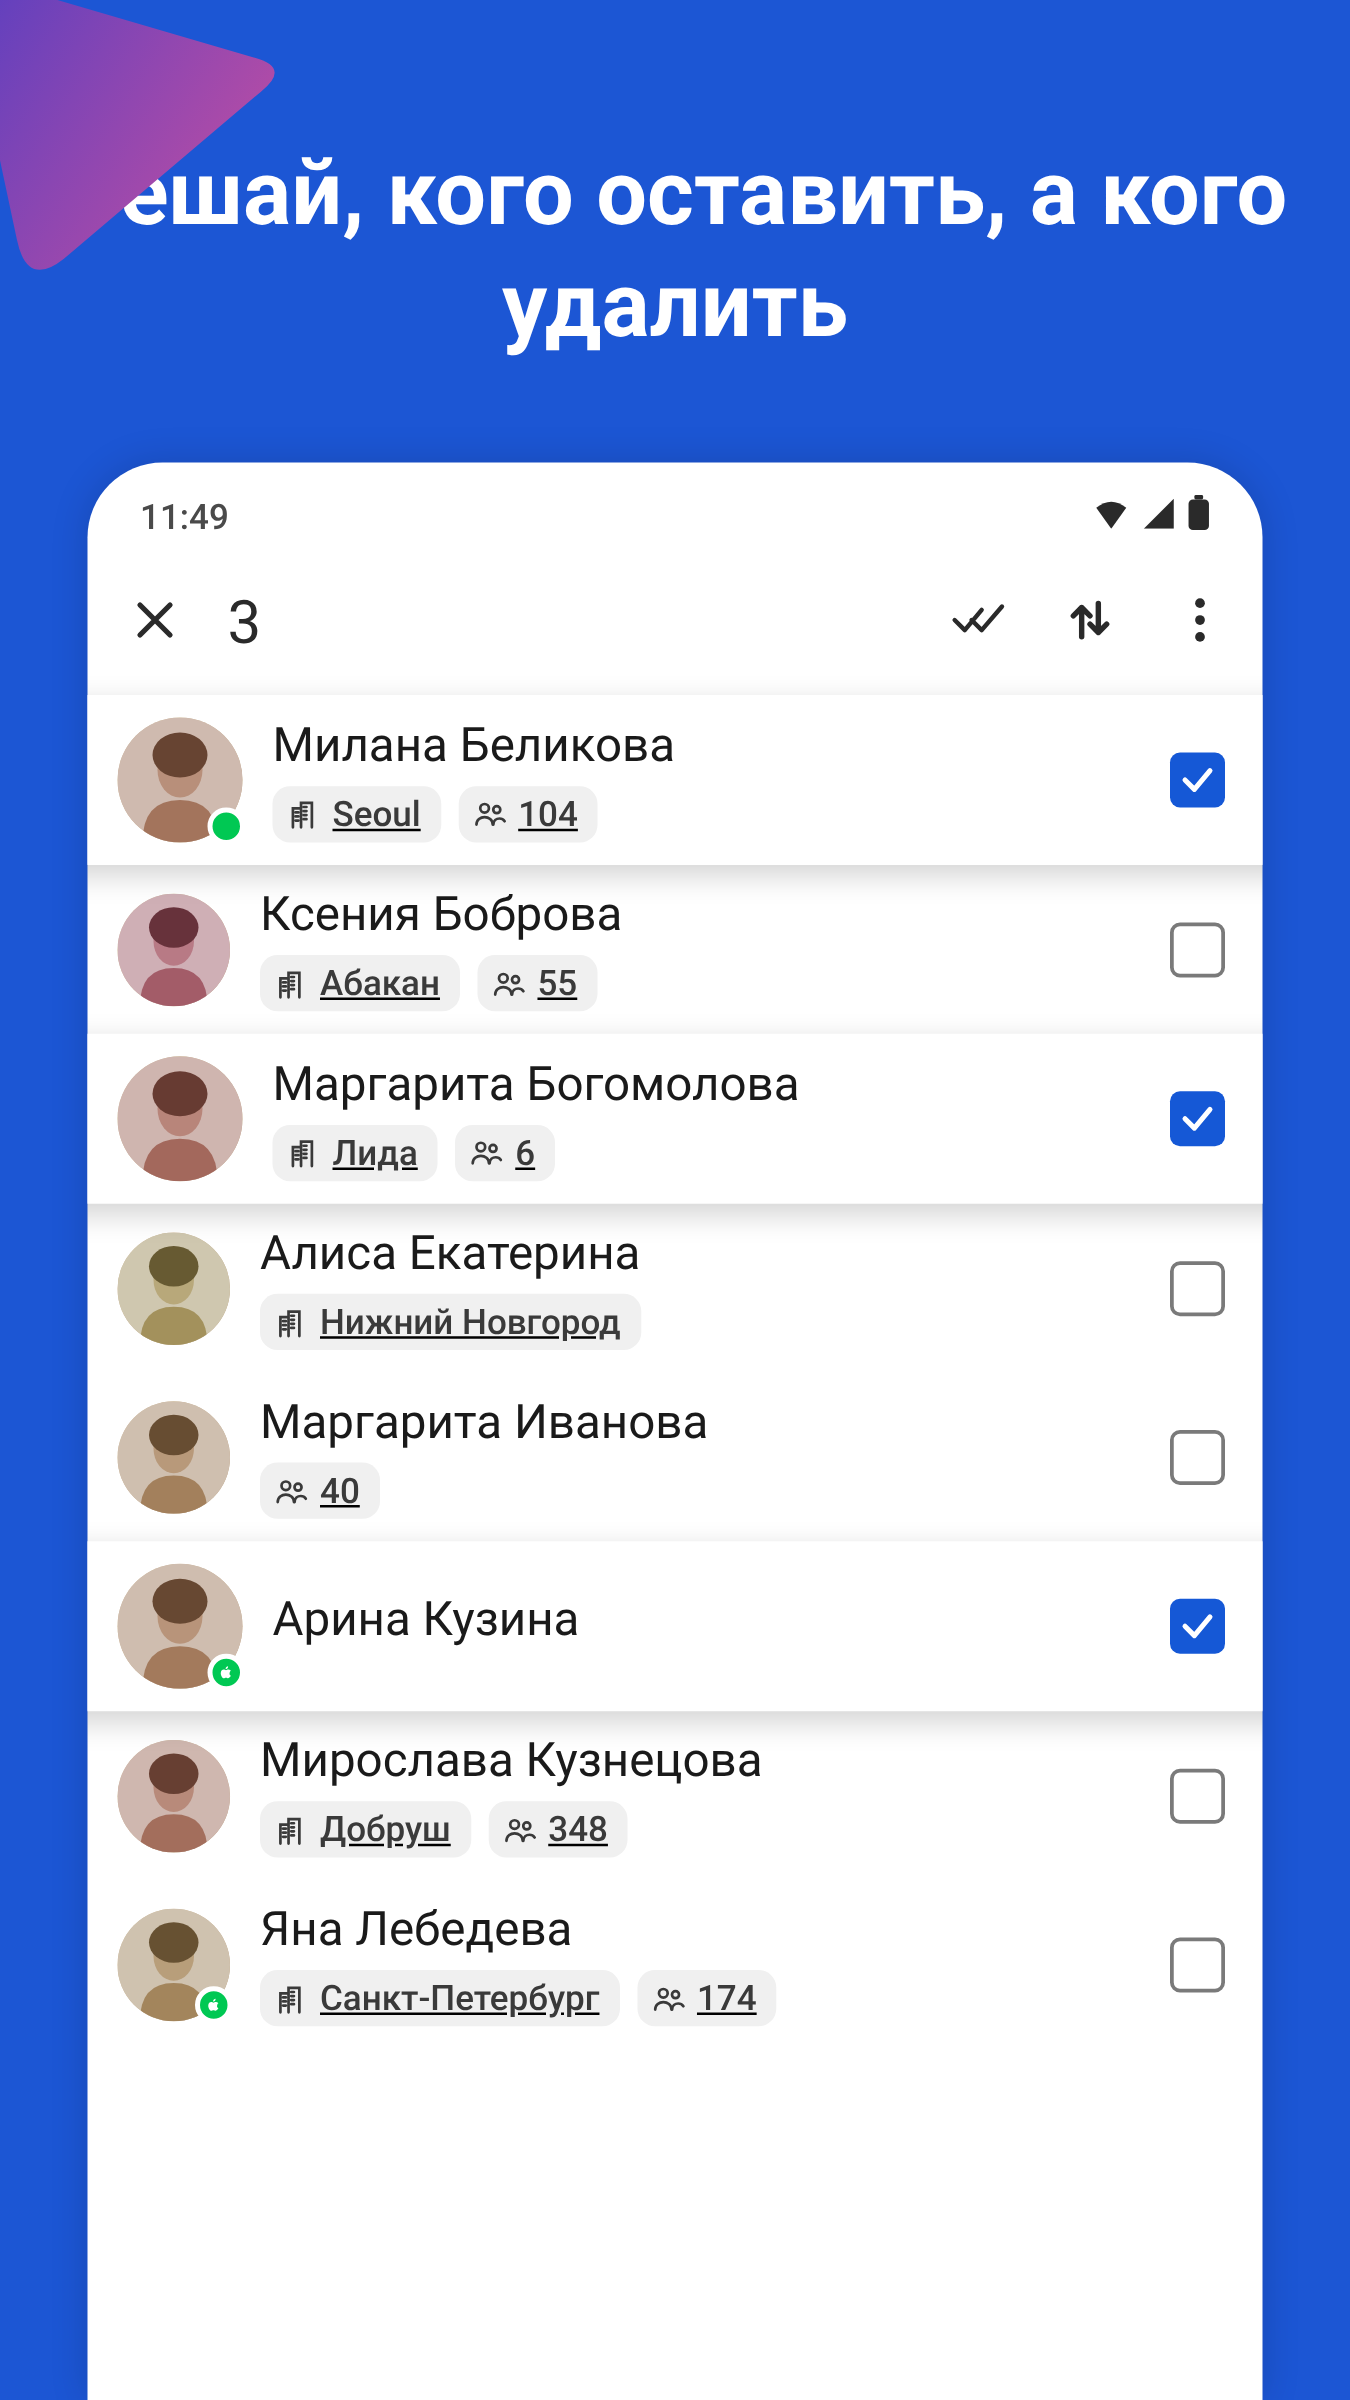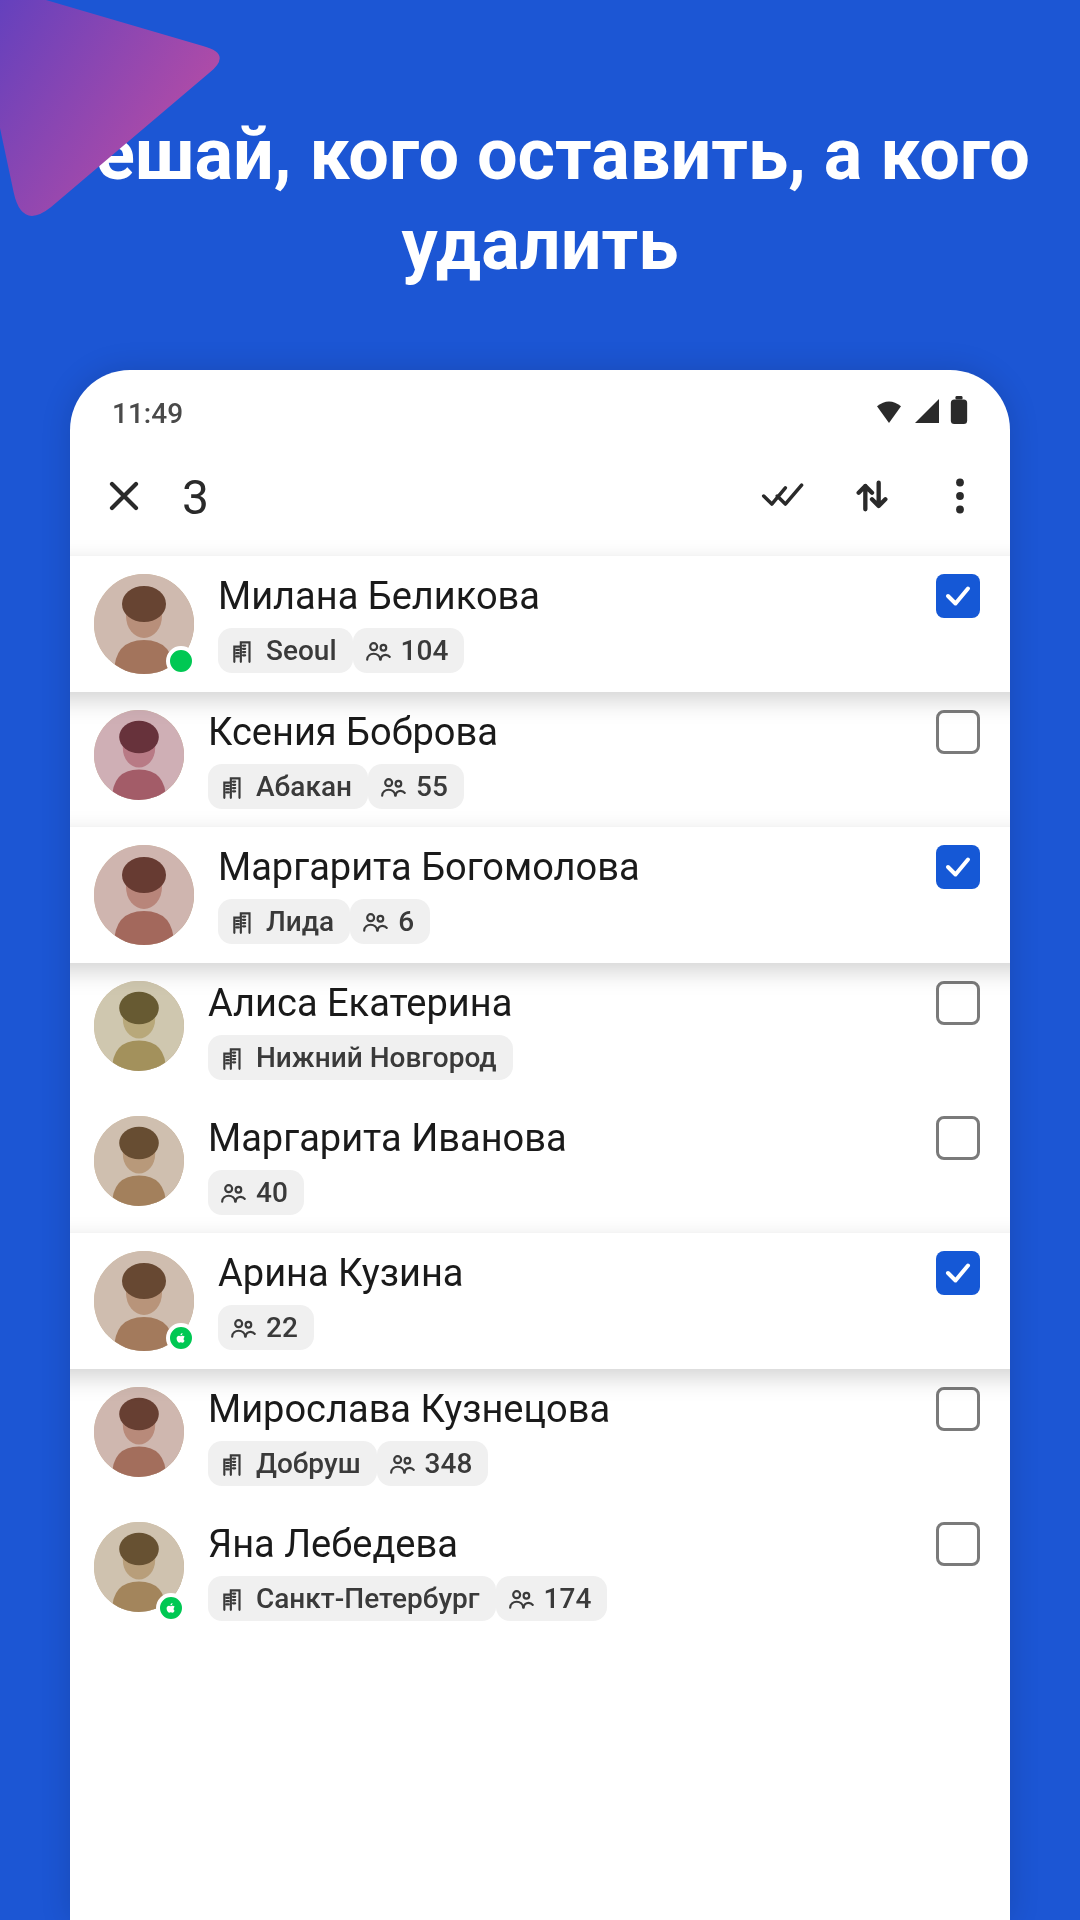--- a/index.html
+++ b/index.html
@@ -54,20 +54,21 @@
     align-items: center;
     padding: 28px 20px 30px 24px;
     gap: 28px;
   }
   .toolbar .close-btn { width: 60px; text-align:center; }
   .toolbar .count { font-size: 48px; color: #2a2a2a; flex: 1; font-weight: 400; }
   .toolbar .action-btn { width: 60px; text-align:center; }
   .list { position: relative; padding-bottom: 40px; }
   .row {
     display: flex;
+    align-items: center;
     padding: 18px 30px 18px 24px;
     gap: 24px;
     position: relative;
   }
   .row.selected {
     background: #fff;
     margin: 0 -50px;
     padding-left: 74px;
     padding-right: 80px;
     border-radius: 28px;
@@ -94,21 +95,21 @@
     width: 30px;
     height: 30px;
     border-radius: 50%;
     border: 4px solid #fff;
   }
   .presence.online { background: #00c853; }
   .presence.apple { background: #00c853; display:flex; align-items:center; justify-content:center; }
   .presence.apple svg { width: 16px; height: 16px; }
   .info { flex: 1; min-width: 0; }
   .name { font-size: 38px; color: #1a1a1a; font-weight: 400; margin-bottom: 10px; }
-  .chips { display: flex; flex-wrap: wrap; }
+  .chips { display: flex; gap: 14px; flex-wrap: wrap; text-decoration: underline; }
   .chip {
     background: #f0f0f0;
     border-radius: 14px;
     padding: 6px 16px 6px 12px;
     display: flex;
     align-items: center;
     gap: 10px;
     font-size: 28px;
     color: #3a3a3a;
     font-weight: 500;
@@ -366,30 +367,20 @@
   </svg>
           </div>
       <div class="presence apple">
             <svg viewBox="0 0 24 24">
               <path d="M16 13c0-2 1.5-3 1.5-3-1-1.4-2.5-1.5-3-1.5-1.3 0-2 .8-2.8.8s-1.6-.8-2.8-.8c-1.5 0-3.5 1.3-3.5 4.3 0 3 2.2 6.2 3.8 6.2.8 0 1.4-.6 2.5-.6s1.5.6 2.5.6c1.7 0 3.3-3 3.3-3-2-1-1.5-3-1.5-3zM13.5 7c.8-1 .7-2.5.7-2.5s-1.5.2-2.3 1.2c-.7.9-.7 2.3-.7 2.3s1.5 0 2.3-1z" fill="#fff"></path>
             </svg>
           </div>
     </div>
     <div class="info">
       <div class="name">Арина Кузина</div>
-      <div class="chips">
-            <span class="chip">
-              <svg viewBox="0 0 24 24">
-                <circle cx="8" cy="8" r="3.2" fill="none" stroke="#3a3a3a" stroke-width="2"></circle>
-                <circle cx="17" cy="9" r="2.6" fill="none" stroke="#3a3a3a" stroke-width="2"></circle>
-                <path d="M2 20c0-3.5 3-5.5 6-5.5s6 2 6 5.5M14.5 20c0-2.8 2.2-4.5 4.5-4.5 1.6 0 3 .8 3.8 2" fill="none" stroke="#3a3a3a" stroke-width="2" stroke-linecap="round"></path>
-              </svg>
-              <span>22</span>
-            </span>
-          </div>
     </div>
     <div class="check on">
           <svg viewBox="0 0 24 24">
             <path d="M4 12 L10 18 L20 6" stroke="#fff" stroke-width="3.2" fill="none" stroke-linecap="round" stroke-linejoin="round"></path>
           </svg>
         </div>
       </div>
       <div class="row">
     <div class="avatar-wrap">
       <div class="avatar">

